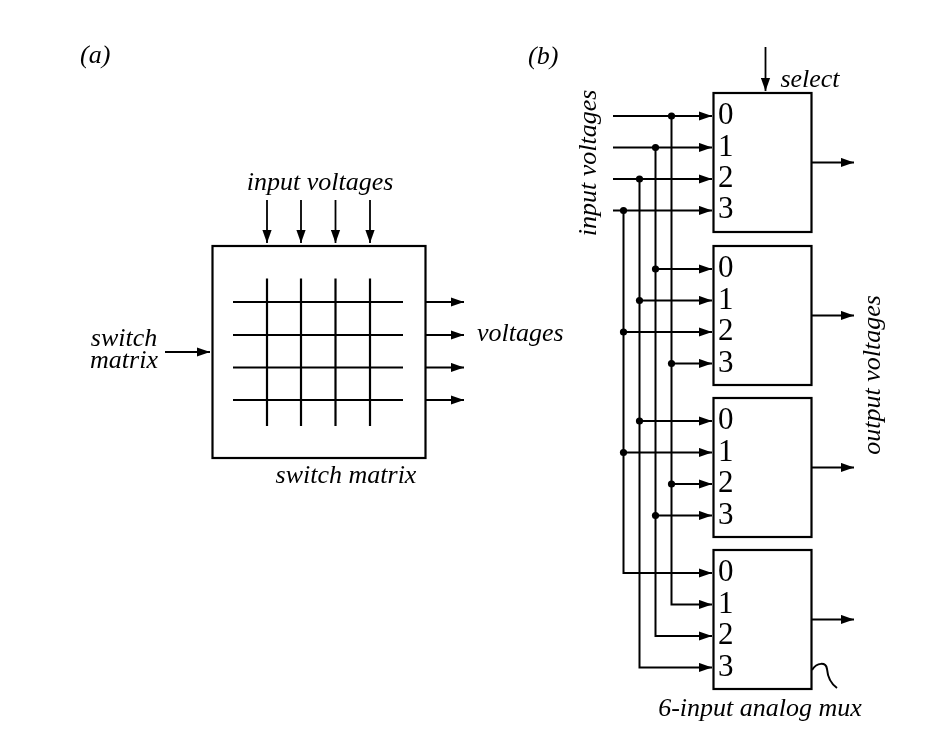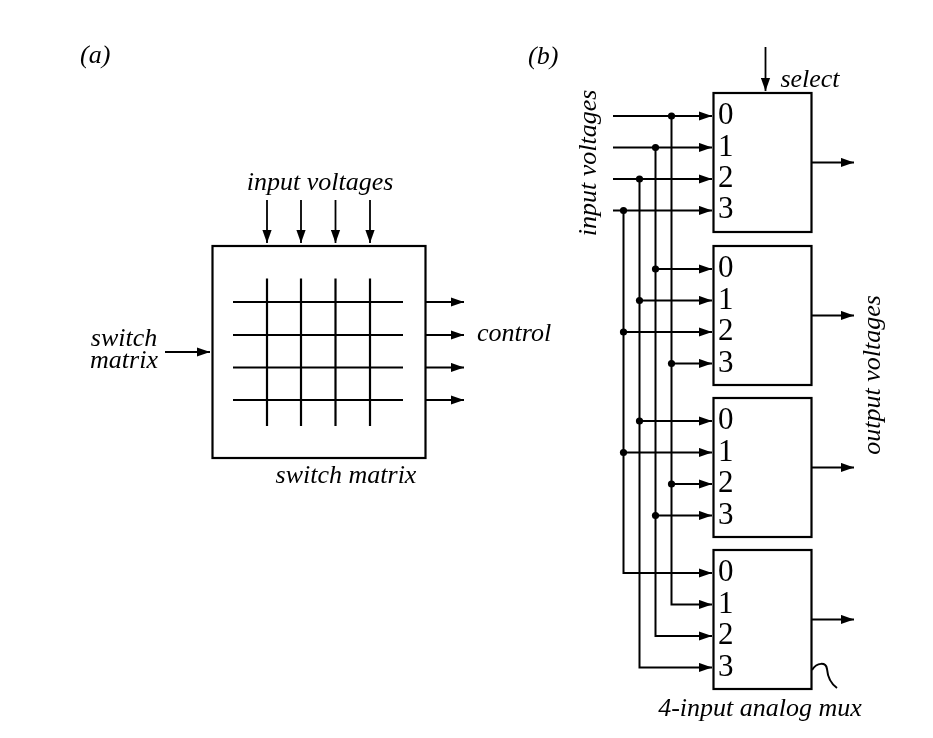--- a/index.html
+++ b/index.html
@@ -122,34 +122,34 @@
   <div class="lbl" style="left:80px;top:42px;">(a)</div>
 
   <div class="lbl cx" style="left:320px;top:169px;">input voltages</div>
 
   <div class="lbl cx two" style="left:124px;top:327px;line-height:22px;font-style:italic;">
     <div>switch</div>
     <div>matrix</div>
   </div>
 
   <div class="lbl" style="left:477px;top:317px;line-height:32px;">
-    <div>control</div>
+    <div>voltages</div>
   </div>
 
   <div class="lbl cx" style="left:330px;top:462px;margin-left:16px;">switch matrix</div>
 
   <div class="lbl" style="left:528px;top:43px;">(b)</div>
 
   <div class="lbl cx" style="left:810px;top:22px;margin-top:44px;">select</div>
 
   <div class="lbl rot" style="left:588px;top:163px;">input voltages</div>
 
   <div class="lbl rot" style="left:872px;top:375px;">output voltages</div>
 
-  <div class="lbl cx" style="left:760px;top:695px;">4-input analog mux</div>
+  <div class="lbl cx" style="left:760px;top:695px;">6-input analog mux</div>
 
   <div class="digit" style="left:718px;top:98px;">0</div>
   <div class="digit" style="left:718px;top:129.5px;">1</div>
   <div class="digit" style="left:718px;top:161px;">2</div>
   <div class="digit" style="left:718px;top:192px;">3</div>
 
   <div class="digit" style="left:718px;top:251px;">0</div>
   <div class="digit" style="left:718px;top:282.5px;">1</div>
   <div class="digit" style="left:718px;top:314px;">2</div>
   <div class="digit" style="left:718px;top:345.5px;">3</div>

